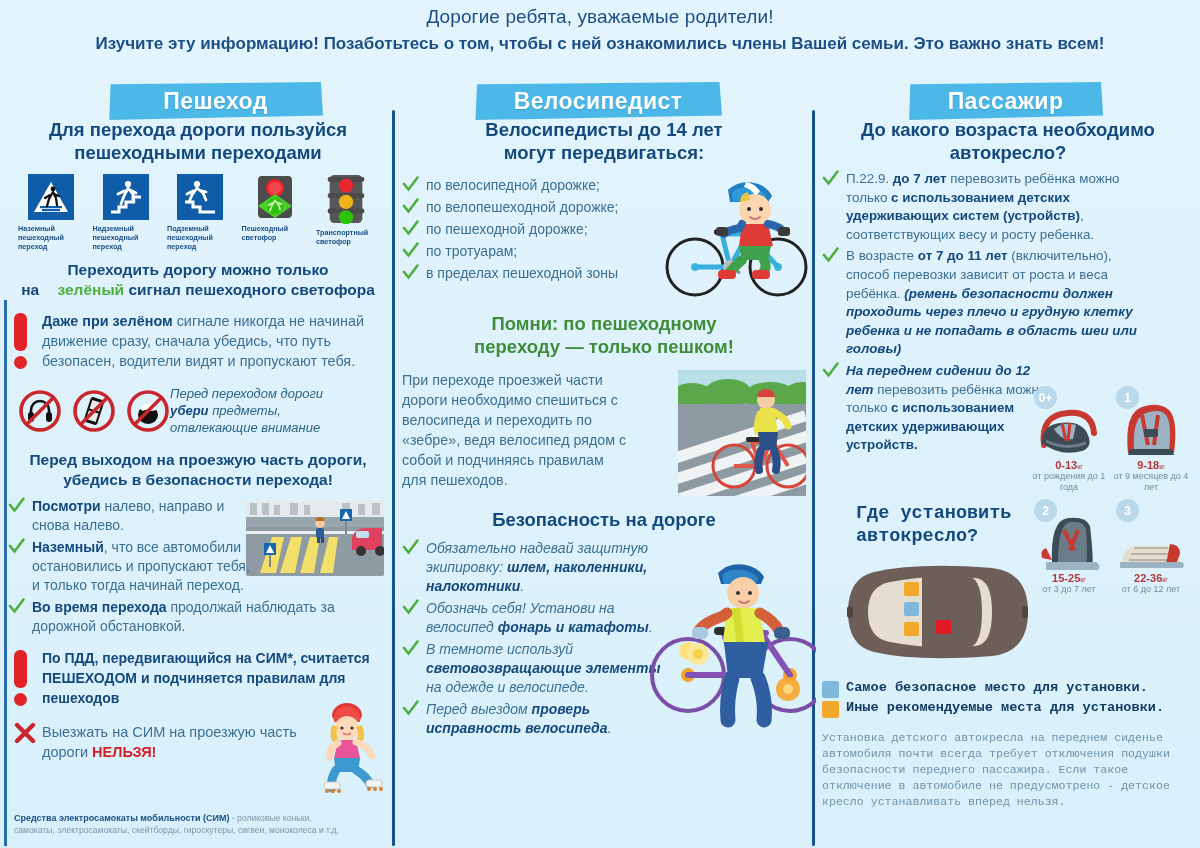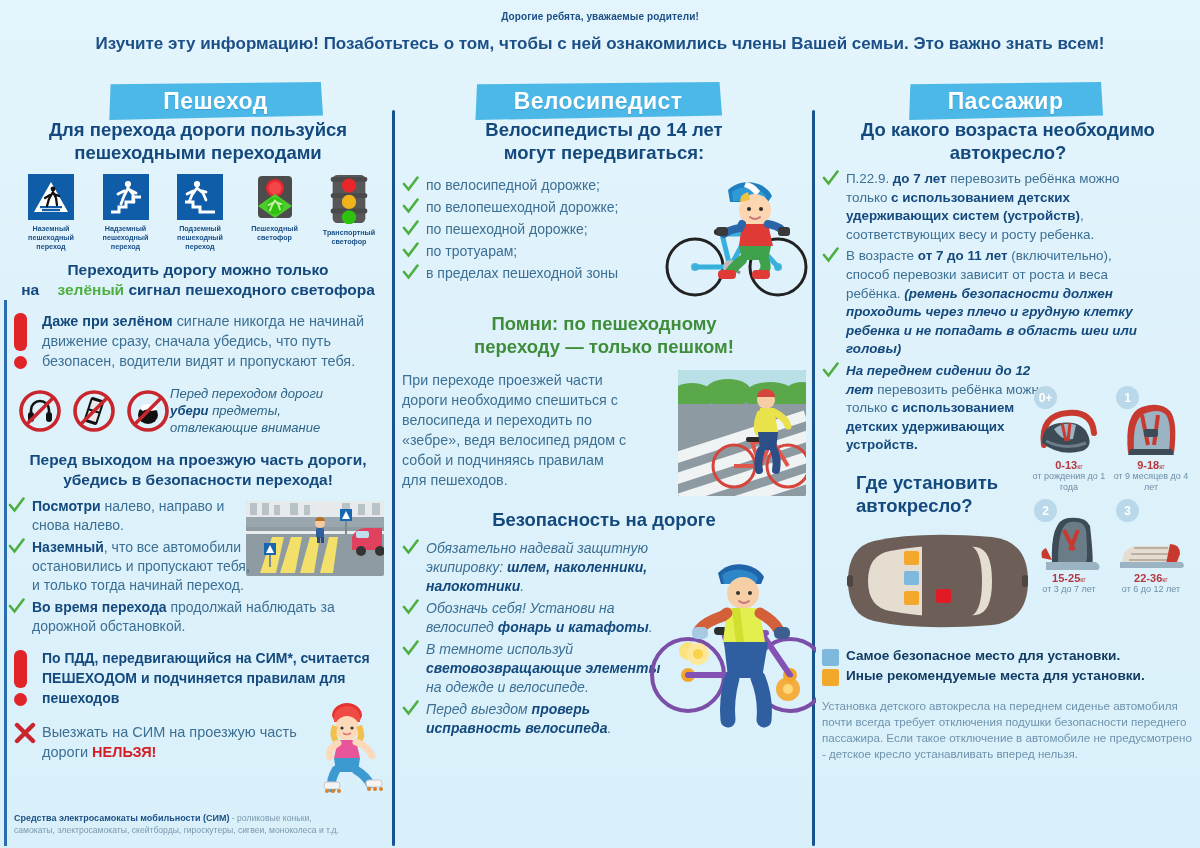--- a/index.html
+++ b/index.html
@@ -10,21 +10,21 @@
     color:#1c4c7c;
     -webkit-font-smoothing:antialiased;
   }
   .page{
     position:relative;width:1200px;height:848px;
     background:linear-gradient(180deg,#e3f4fc 0%,#dff2fb 35%,#d9f0fa 100%);
     box-sizing:border-box;
   }
   
   .hdr{position:absolute;left:0;top:6px;width:1200px;text-align:center;}
-  .hdr .l1{font-size:10px;font-weight:700;color:#1b4f86;letter-spacing:.1px;line-height:22px;text-align:center;}
+  .hdr .l1{font-size:19px;font-weight:400;color:#1b4f86;letter-spacing:.1px;line-height:22px;text-align:center;}
   .hdr .l2{font-size:17px;font-weight:700;color:#1b4f86;line-height:26px;margin-top:3px;}
   
   .banner{
     position:absolute;height:38px;
     background:#4cb8e8;
     display:flex;align-items:center;justify-content:center;
     clip-path:polygon(1.2% 6%,99% 0%,100% 88%,0.6% 100%);
     box-shadow:0 1px 0 rgba(0,0,0,.03);
   }
   .banner span{
@@ -47,21 +47,21 @@
 
   h2.ctitle{margin:0;font-size:18.5px;line-height:23px;font-weight:700;color:#14497d;text-align:center;}
   h2.ctitle.green{color:#3f8d3a;}
   .sub{font-size:15.5px;line-height:20px;color:#14497d;}
   .body-txt{font-size:14px;line-height:19.5px;color:#3c6f94;}
   b,strong{color:#14497d;}
   .green-w{color:#4caf3f;font-weight:700;margin-left:14px;}
 
   
   .signrow{display:flex;justify-content:space-between;align-items:flex-start;margin:10px 6px 0 10px;}
-  .signcell{width:66px;text-align:center;}
+  .signcell{width:66px;}
   .sign{width:46px;height:46px;margin:0 auto;border-radius:3px;}
   .signcap{margin-top:4px;font-size:7.2px;line-height:9px;font-weight:700;color:#1b4f86;}
 
   
   .clist{margin:8px 0 0 0;padding:0;list-style:none;}
   .clist li{position:relative;padding-left:24px;margin-bottom:3px;font-size:14px;line-height:19px;color:#3c6f94;}
   .chk{position:absolute;left:0;top:0px;width:17px;height:17px;}
 
   
   .exblock{position:relative;padding-left:34px;}
@@ -654,21 +654,21 @@
               <path d="M56 20 q10 0 10 10 l-4 10 h-10 z" fill="#c8392f"></path>
               <path d="M6 38 h62 q4 4 0 6 h-62 z" fill="#9cb3c4"></path>
             </svg>
           </div>
           <div class="seatkg"><span>22-36</span><span class="u">кг</span></div>
           <div class="seatage">от 6 до 12 лет</div>
         </div>
       </div>
     </div>
 
-    <div style="margin-top:16px;">
+    <div style="margin-top:47px;font-family:Liberation Mono, monospace;">
       <h2 class="ctitle" style="text-align:left;padding-left:34px;">Где установить</h2>
       <h2 class="ctitle" style="text-align:left;padding-left:34px;">автокресло?</h2>
 
       <div style="margin:10px 0 0 16px;">
         <svg viewBox="0 0 200 108" width="200" height="108">
           <path d="M10 54 q0 -34 26 -40 q44 -10 118 -4 q36 4 36 44 q0 40 -36 44 q-74 6 -118 -4 q-26 -6 -26 -40 z" fill="#6d5f58"></path>
           <path d="M30 54 q0 -26 22 -30 q40 -8 86 -4 q16 2 16 34 q0 32 -16 34 q-46 4 -86 -4 q-22 -4 -22 -30 z" fill="#e4ddd0"></path>
           <path d="M84 18 h46 q14 2 14 36 q0 34 -14 36 h-46 z" fill="#6d5f58"></path>
           <rect x="9" y="48" width="6" height="12" rx="3" fill="#4e4540"></rect>
           <rect x="184" y="48" width="6" height="12" rx="3" fill="#4e4540"></rect>

